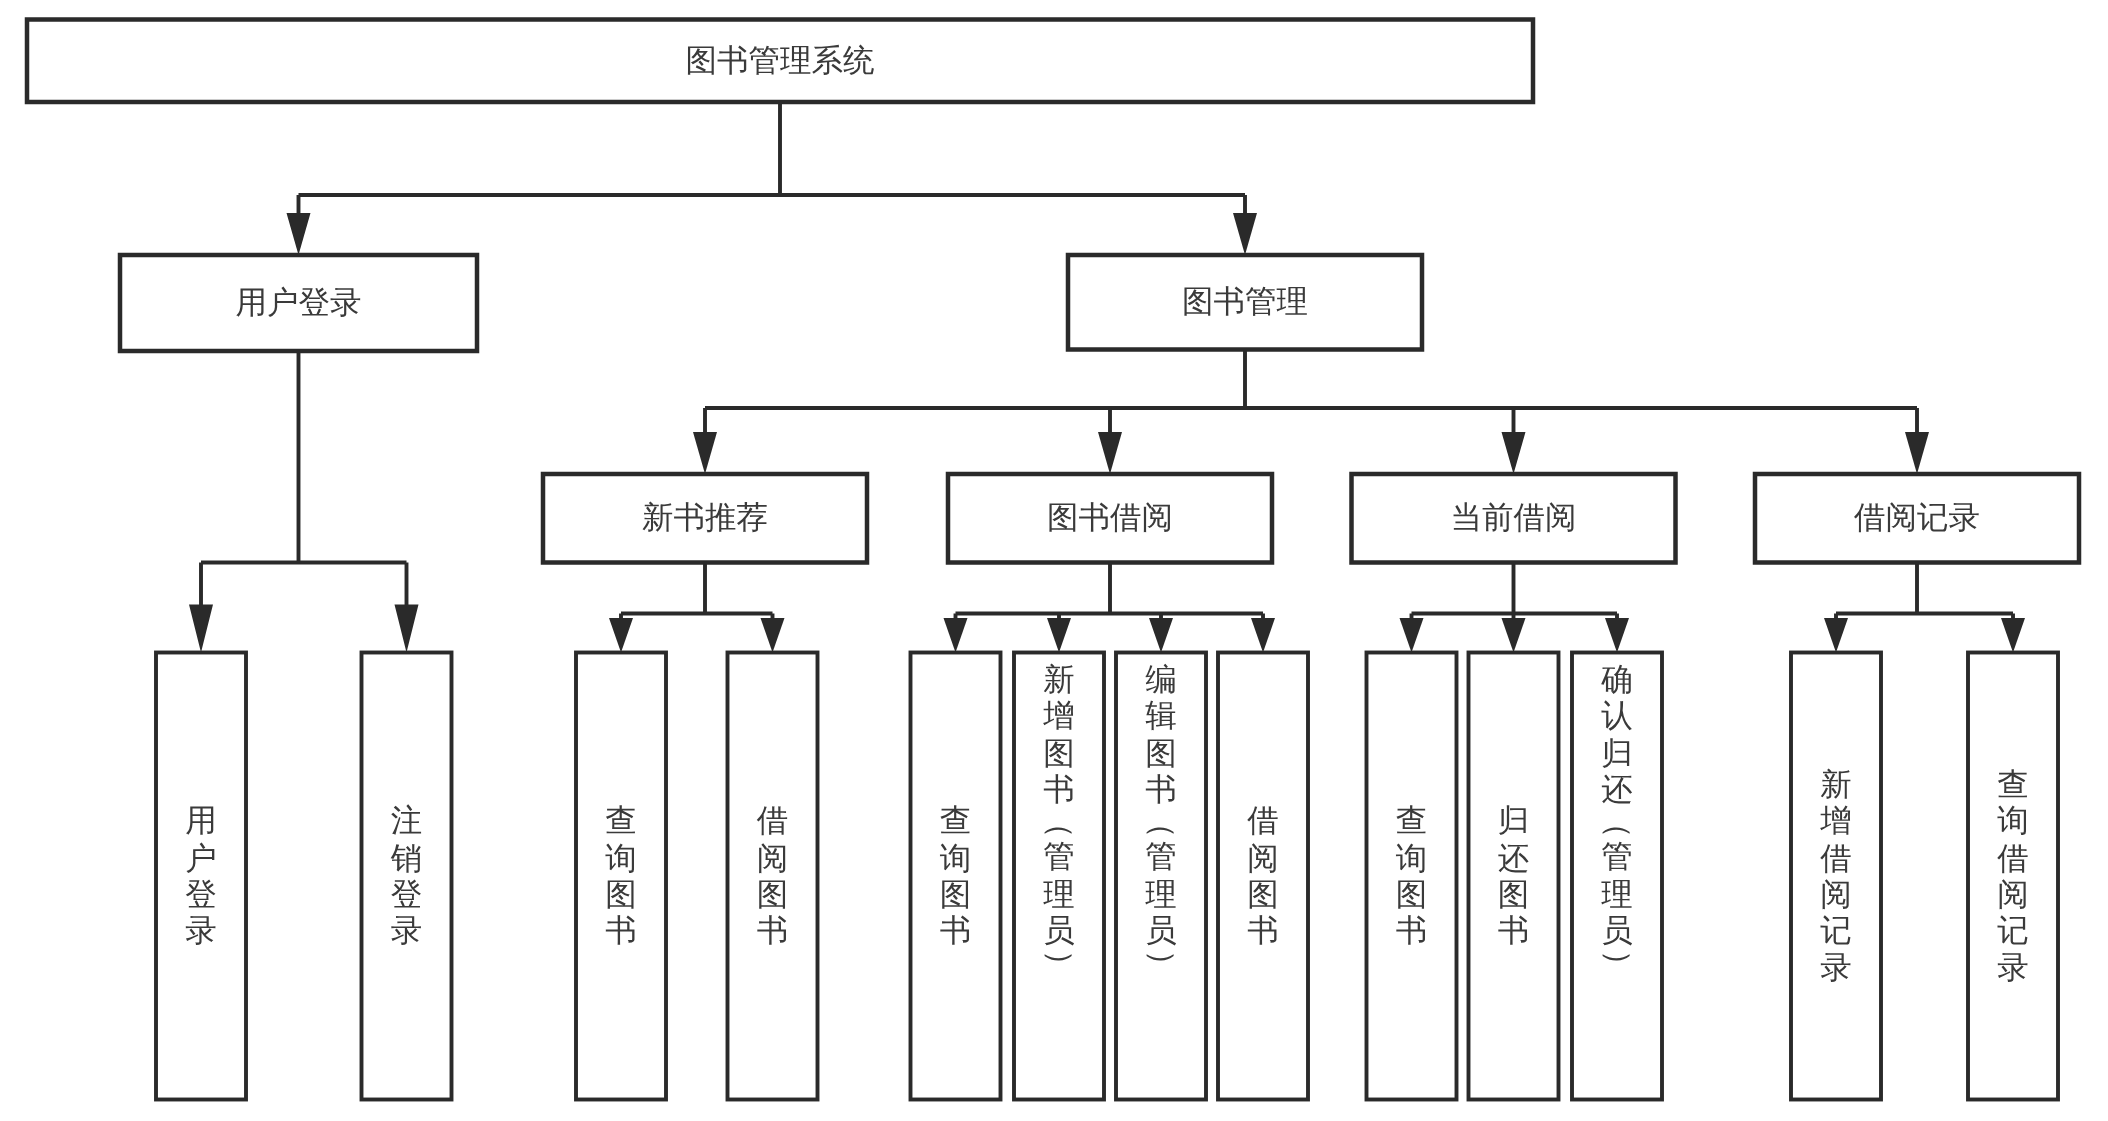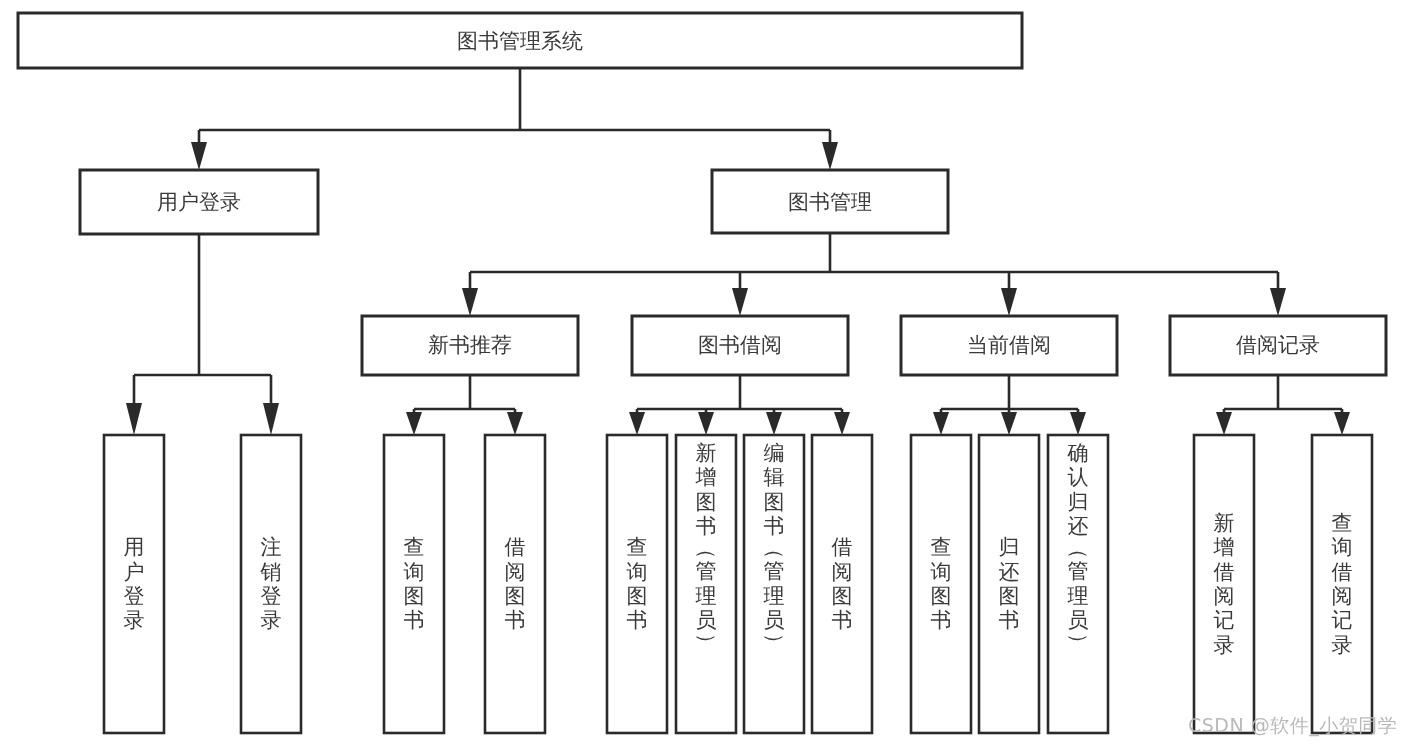--- a/index.html
+++ b/index.html
@@ -230,15 +230,14 @@
   <div class="vlabel top-aligned" style="left:744px; top:435px; width:60px; height:298px;"><span>编</span><span>辑</span><span>图</span><span>书</span><span class="rot">（</span><span>管</span><span>理</span><span>员</span><span class="rot">）</span></div>
   <div class="vlabel" style="left:812px; top:435px; width:60px; height:298px;"><span>借</span><span>阅</span><span>图</span><span>书</span></div>
 
   <div class="vlabel" style="left:911px; top:435px; width:60px; height:298px;"><span>查</span><span>询</span><span>图</span><span>书</span></div>
   <div class="vlabel" style="left:979px; top:435px; width:60px; height:298px;"><span>归</span><span>还</span><span>图</span><span>书</span></div>
   <div class="vlabel top-aligned" style="left:1048px; top:435px; width:60px; height:298px;"><span>确</span><span>认</span><span>归</span><span>还</span><span class="rot">（</span><span>管</span><span>理</span><span>员</span><span class="rot">）</span></div>
 
   <div class="vlabel" style="left:1194px; top:435px; width:60px; height:298px;"><span>新</span><span>增</span><span>借</span><span>阅</span><span>记</span><span>录</span></div>
   <div class="vlabel" style="left:1312px; top:435px; width:60px; height:298px;"><span>查</span><span>询</span><span>借</span><span>阅</span><span>记</span><span>录</span></div>
 
-  <div class="watermark">CSDN @软件_小贺同学</div>
 
 </div>
 
 </body></html>

